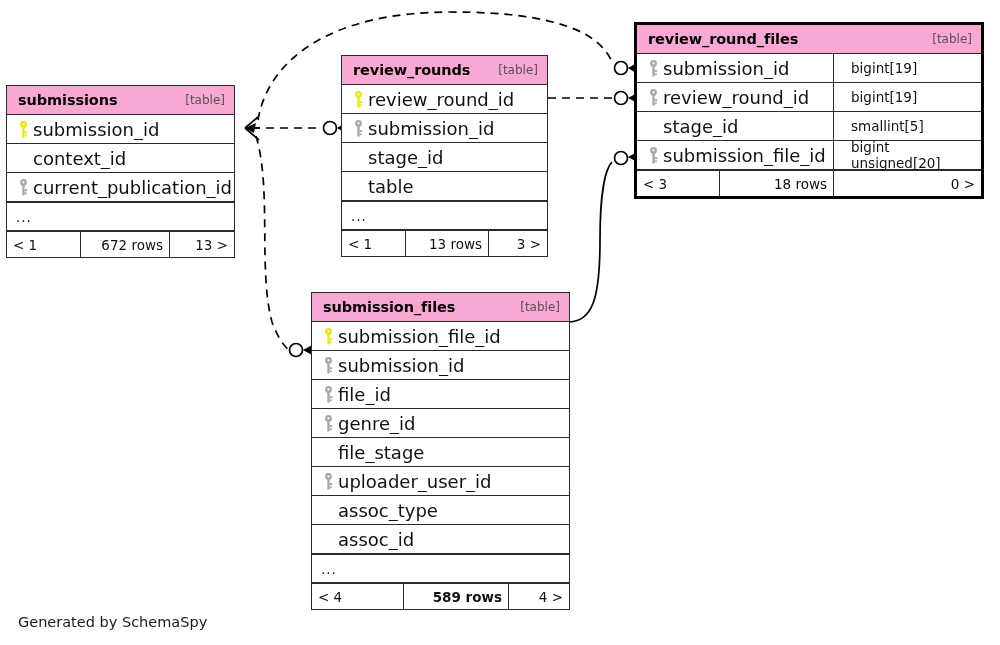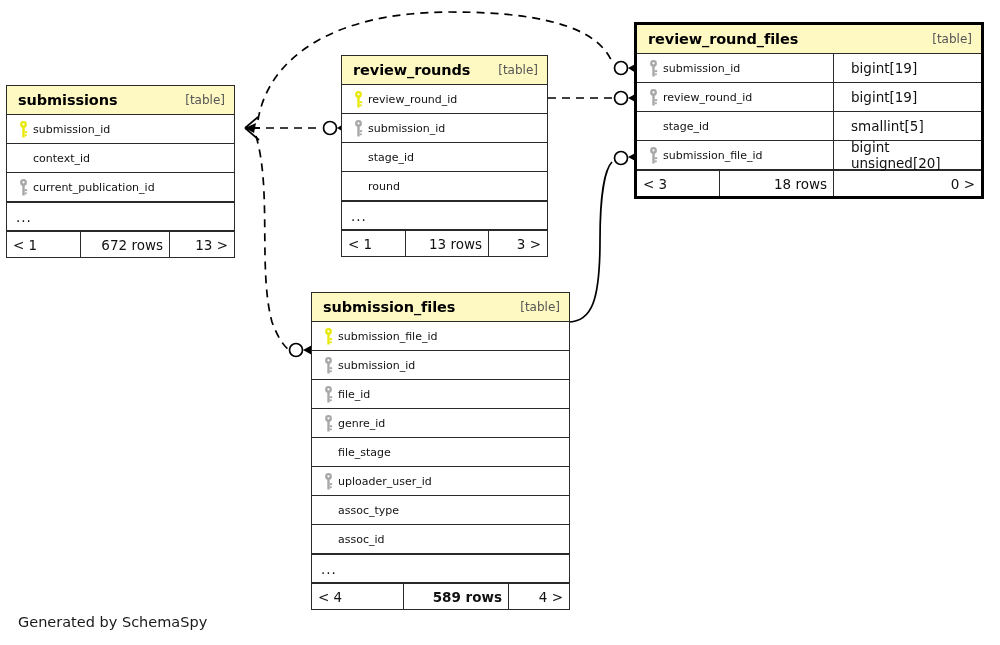--- a/index.html
+++ b/index.html
@@ -37,21 +37,21 @@
     background: #ffffff;
     border: 1px solid #2a2a2a;
     box-sizing: border-box;
     border-collapse: collapse;
   }
   .table-box.focal {
     border: 3px solid #000000;
   }
 
   .tbl-header {
-    background: #fef9c3;
+    background: #f9a8d4;
     border-bottom: 1px solid #2a2a2a;
     height: 29px;
     display: flex;
     align-items: center;
     justify-content: space-between;
     padding: 0 9px 0 11px;
     box-sizing: border-box;
   }
   .tbl-name {
     font-weight: bold;
@@ -96,21 +96,21 @@
   }
 
   .keyslot {
     width: 19px;
     flex: 0 0 19px;
     display: flex;
     align-items: center;
     justify-content: center;
   }
   .colname-text {
-    font-size: 11px;
+    font-size: 18px;
     color: #111111;
     white-space: nowrap;
     overflow: hidden;
   }
 
   
   .row.more {
     border-top: 1px solid #2a2a2a;
   }
   .row.more .colname-text {
@@ -289,21 +289,21 @@
     </div>
     <div class="row">
       <div class="col-name">
         <span class="keyslot"></span>
         <span class="colname-text">stage_id</span>
       </div>
     </div>
     <div class="row">
       <div class="col-name">
         <span class="keyslot"></span>
-        <span class="colname-text">round</span>
+        <span class="colname-text">table</span>
       </div>
     </div>
     <div class="row more">
       <div class="col-name">
         <span class="colname-text">...</span>
       </div>
     </div>
     <div class="foot">
       <div class="foot-cell foot-left" style="width:63px;">&lt; 1</div>
       <div class="foot-cell foot-mid" style="width:83px;">13 rows</div>

